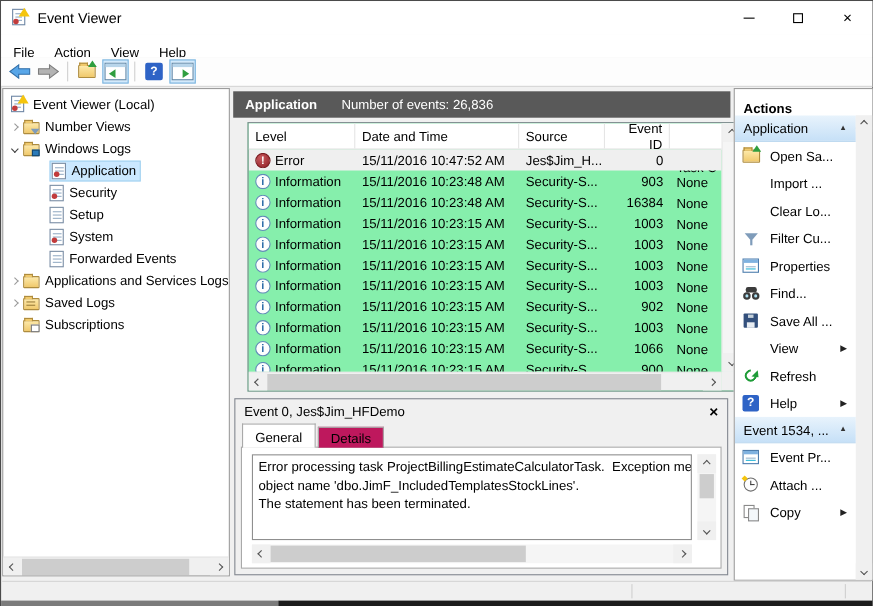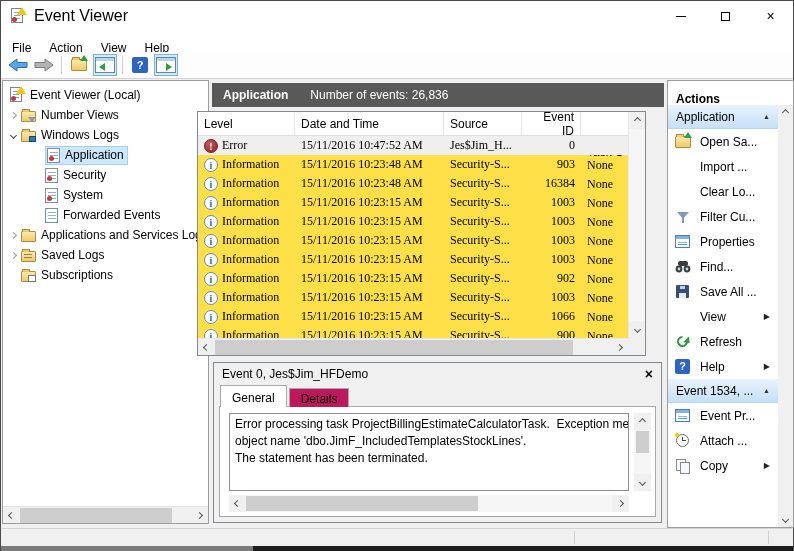--- a/index.html
+++ b/index.html
@@ -7,21 +7,21 @@
   body { font-family:"Liberation Sans",sans-serif; font-size:12px; color:#000; background:#fff; position:relative; overflow:hidden; }
   .window { position:absolute; inset:0; border:1px solid #4a4a4a; border-bottom:none; background:#f0f0f0; }
 
   
   .titlebar { position:absolute; left:0; top:0; right:0; height:30px; background:#fff; display:flex; align-items:center; }
   .app-icon { width:16px; height:16px; margin:0 8px 0 9px; position:relative; flex:none; }
   .app-icon .page { position:absolute; left:1px; top:0; width:12px; height:15px; background:#fff; border:1px solid #6f87a5; }
   .app-icon .page i { position:absolute; left:2px; top:3px; width:6px; height:1px; background:#8fa9c4; box-shadow:0 3px 0 #8fa9c4, 0 6px 0 #8fa9c4; }
   .app-icon .dot { position:absolute; left:2px; bottom:2px; width:5px; height:5px; border-radius:50%; background:#c23b3b; }
   .app-icon .warn { position:absolute; right:-1px; top:-1px; width:0; height:0; border-left:5px solid transparent; border-right:5px solid transparent; border-bottom:8px solid #f5c50e; }
-  .title-text { font-size:16px; }
+  .title-text { font-size:13px; }
   .win-controls { margin-left:auto; display:flex; height:30px; }
   .win-btn { width:45px; height:30px; display:flex; align-items:center; justify-content:center; }
   .glyph-min { width:10px; height:1px; background:#000; }
   .glyph-max { width:9px; height:9px; border:1px solid #000; }
   .glyph-close { font-size:14px; line-height:10px; }
 
   
   .menubar { position:absolute; left:0; top:30px; right:0; height:21px; background:#fff; display:flex; align-items:center; padding-left:2px; }
   .menu-item { padding:2px 9px;margin-top:13px; }
 
@@ -37,21 +37,21 @@
   .ic-helpsq { width:16px; height:16px; background:#2e63c6; border-radius:2px; color:#fff; font-weight:bold; font-size:11px; line-height:16px; text-align:center; }
   .ic-helpsq::before { content:"?"; }
   .ic-openfolder { width:16px; height:12px; background:linear-gradient(#fde9a9,#f0c96c); border:1px solid #ae8c3e; border-radius:1px; position:relative; }
   .ic-openfolder::before { content:""; position:absolute; top:-3px; left:0; width:6px; height:2px; background:#f0c96c; border:1px solid #ae8c3e; border-bottom:none; }
   .ic-openfolder::after { content:""; position:absolute; right:-2px; top:-5px; border-left:4px solid transparent; border-right:4px solid transparent; border-bottom:6px solid #2f9e3f; }
 
   
   .tree-panel { position:absolute; left:1px; top:79px; width:207px; height:444px; background:#fff; border:1px solid #9c9c9c; overflow:hidden; }
   .mid-header { position:absolute; left:211px; top:82px; width:452px; height:24px; background:#595959; color:#fff; display:flex; align-items:center; padding-left:11px; }
   .mid-header .log-name { font-weight:bold; margin-right:22px; }
-  .table-box { position:absolute; left:196px; top:110px; width:449px; height:245px; background:#fde047; border:1px solid #828790; overflow:hidden; }
+  .table-box { position:absolute; left:224px; top:110px; width:449px; height:245px; background:#86efac; border:1px solid #828790; overflow:hidden; }
   .detail-box { position:absolute; left:212px; top:361px; width:449px; height:161px; background:#f0f0f0; border:1px solid #828790; }
   .actions-panel { position:absolute; left:666px; top:79px; width:127px; height:448px; background:#fff; border:1px solid #9c9c9c; overflow:hidden; }
 
   
   .tree-items { padding-top:4px; white-space:nowrap; }
   .ti { height:20px; display:flex; align-items:center; }
   .ti .exp { width:16px; flex:none; display:flex; align-items:center; justify-content:center; }
   .ti.lv0 { padding-left:6px; }
   .ti.lv1 { padding-left:2px; }
   .ti.lv2 { padding-left:42px; }
@@ -74,21 +74,21 @@
   .ic-folder i.cal { position:absolute; right:-1px; bottom:-1px; width:8px; height:7px; background:#fff; border:1px solid #777; }
 
   
   .thead { display:flex; height:24px; border-bottom:1px solid #e0e0e0; background:#fff; position:relative; }
   .th { display:flex; align-items:center; padding-left:6px; border-right:1px solid #e5e5e5; }
   .c-level { width:97px; flex:none; }
   .c-date  { width:149px; flex:none; }
   .c-src   { width:78px; flex:none; }
   .c-id    { width:59px; flex:none; justify-content:flex-end; text-align:right; padding-right:6px; }
   .c-task  { flex:1; border-right:none;margin-top:40px; }
-  .tbody { position:absolute; left:0; top:24px; right:17px; bottom:17px; overflow:hidden;font-family:Liberation Serif, serif; }
+  .tbody { position:absolute; left:0; top:24px; right:17px; bottom:17px; overflow:hidden; }
   .trow { display:flex; height:19px; align-items:center; }
   .trow.sel { background:#efefef; }
   .trow .cell { padding-left:6px; overflow:hidden; white-space:nowrap; }
   .trow .c-id { padding-right:6px; }
   .lvwrap { display:flex; align-items:center; }
   .lvic { width:14px; height:14px; border-radius:50%; flex:none; margin-right:4px; text-align:center; font-weight:bold; font-size:10px; line-height:13px; }
   .lvic.err { background:radial-gradient(circle at 35% 30%, #c9595e, #8f1f26); border:1px solid #7a1a20; color:#fff; }
   .lvic.err::before { content:"!"; }
   .lvic.inf { background:#fdfefe; border:1px solid #628cb8; color:#2e6da8; }
   .lvic.inf::before { content:"i"; }
@@ -264,20 +264,26 @@
       <div class="ti lv2">
         <span class="ic-log">
             <i class="lines"></i>
             <i class="dot"></i>
           </span>
         <span class="tl">Security</span>
       </div>
       <div class="ti lv2">
         <span class="ic-log">
             <i class="lines"></i>
+          </span>
+        <span class="tl">Setup</span>
+      </div>
+      <div class="ti lv2">
+        <span class="ic-log">
+            <i class="lines"></i>
             <i class="dot"></i>
           </span>
         <span class="tl">System</span>
       </div>
       <div class="ti lv2">
         <span class="ic-log">
             <i class="lines"></i>
           </span>
         <span class="tl">Forwarded Events</span>
       </div>

